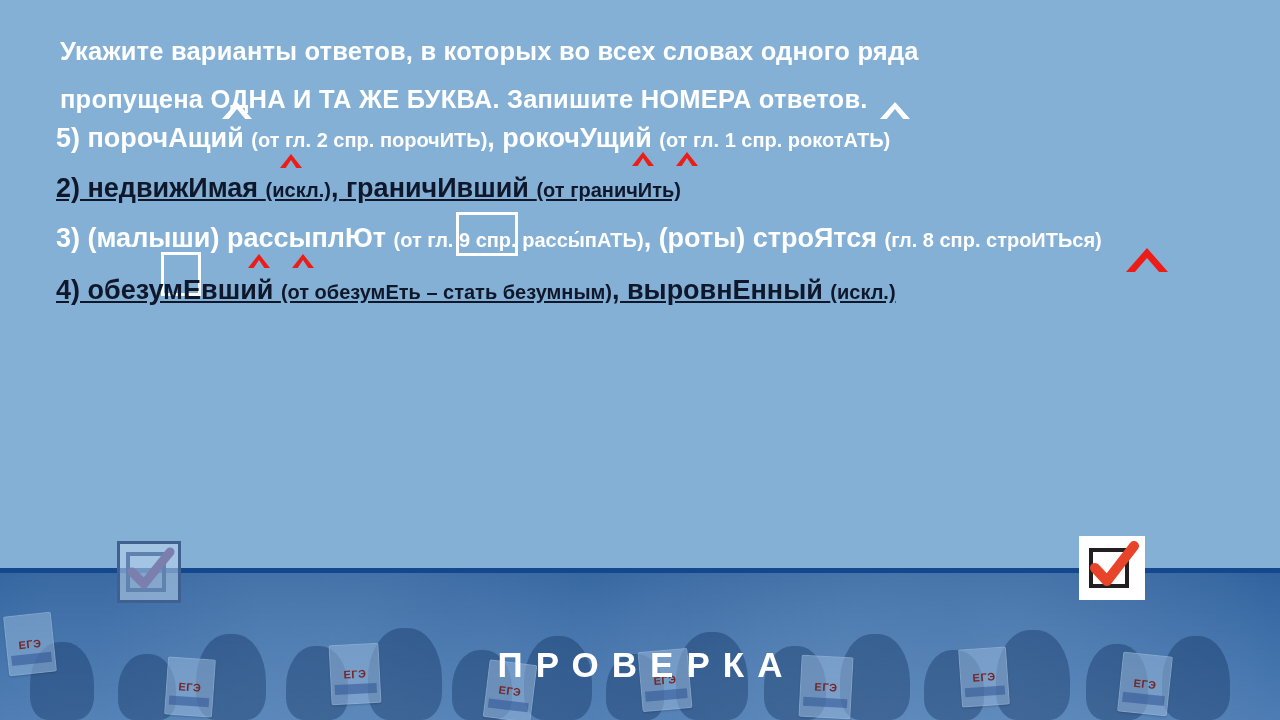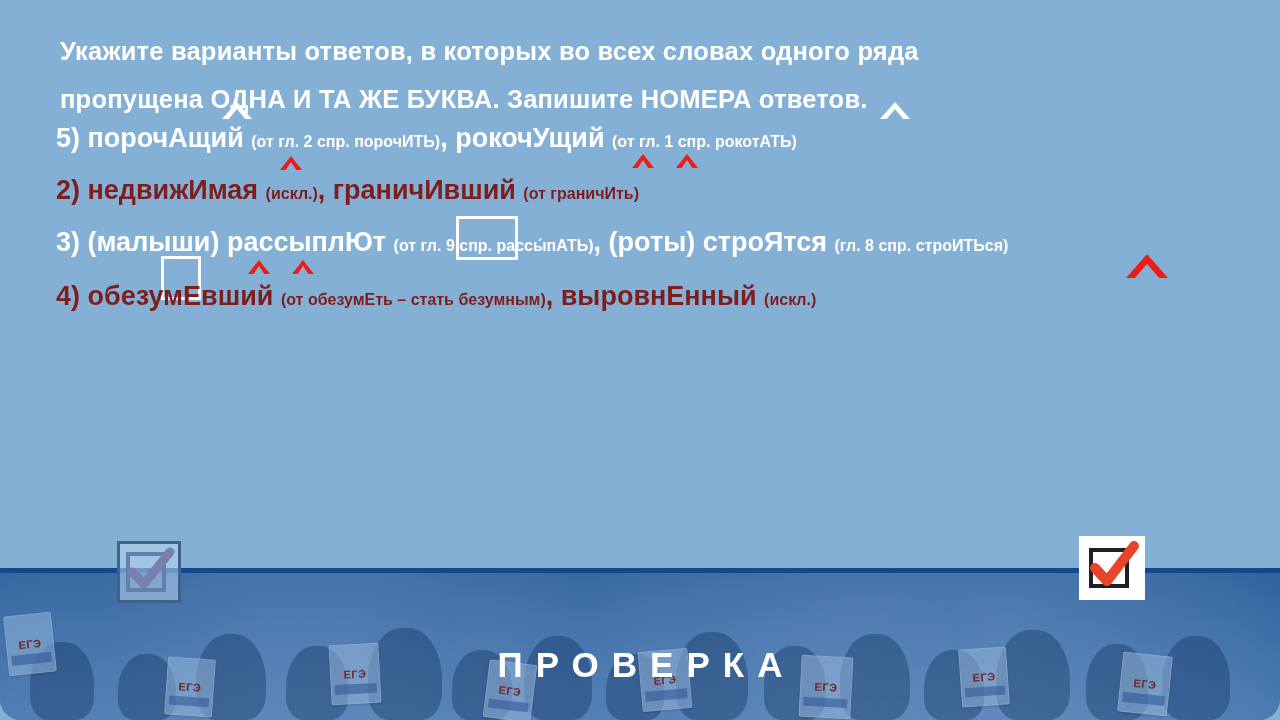--- a/index.html
+++ b/index.html
@@ -2,21 +2,21 @@
 <html><head>
 <meta charset="utf-8">
 <style>
   html,body{margin:0;padding:0;}
   body{
     width:1280px;height:720px;overflow:hidden;
     background:#84b0d6;
     font-family:"Liberation Sans", sans-serif;
     position:relative;
   }
-  #stage{position:relative;width:1280px;height:720px;overflow:hidden;border-radius:21px;}
+  #stage{position:relative;width:1280px;height:720px;overflow:hidden;}
 
   
   .photo-band{
     position:absolute;left:0;right:0;top:568px;height:152px;
     overflow:hidden;
     background:#4d7fb5;
   }
   .photo-band .ph-sky{
     position:absolute;inset:0;
     background:
@@ -58,22 +58,22 @@
   }
   .heading .l2{margin-top:18px;}
 
   
   .answers{position:absolute;left:56px;right:20px;top:118px;}
   .ans{
     font-weight:bold;font-size:27px;line-height:40px;
     position:relative;white-space:normal;
   }
   .ans.white{color:#ffffff;}
-  .ans.red{color:#7f1d1d;}
-  .ans .sm{font-size:16px;}
+  .ans.red{color:#0f172a;text-decoration:underline;}
+  .ans .sm{font-size:20px;}
 
   .ans-1{margin-top:0px;}
   .ans-2{margin-top:8px;}
   .ans-3{margin-top:8px;}
   .ans-4{margin-top:10px;}
   .ans-5{margin-top:4px;}
 
   
   .caret{
     position:absolute;width:0;height:0;

